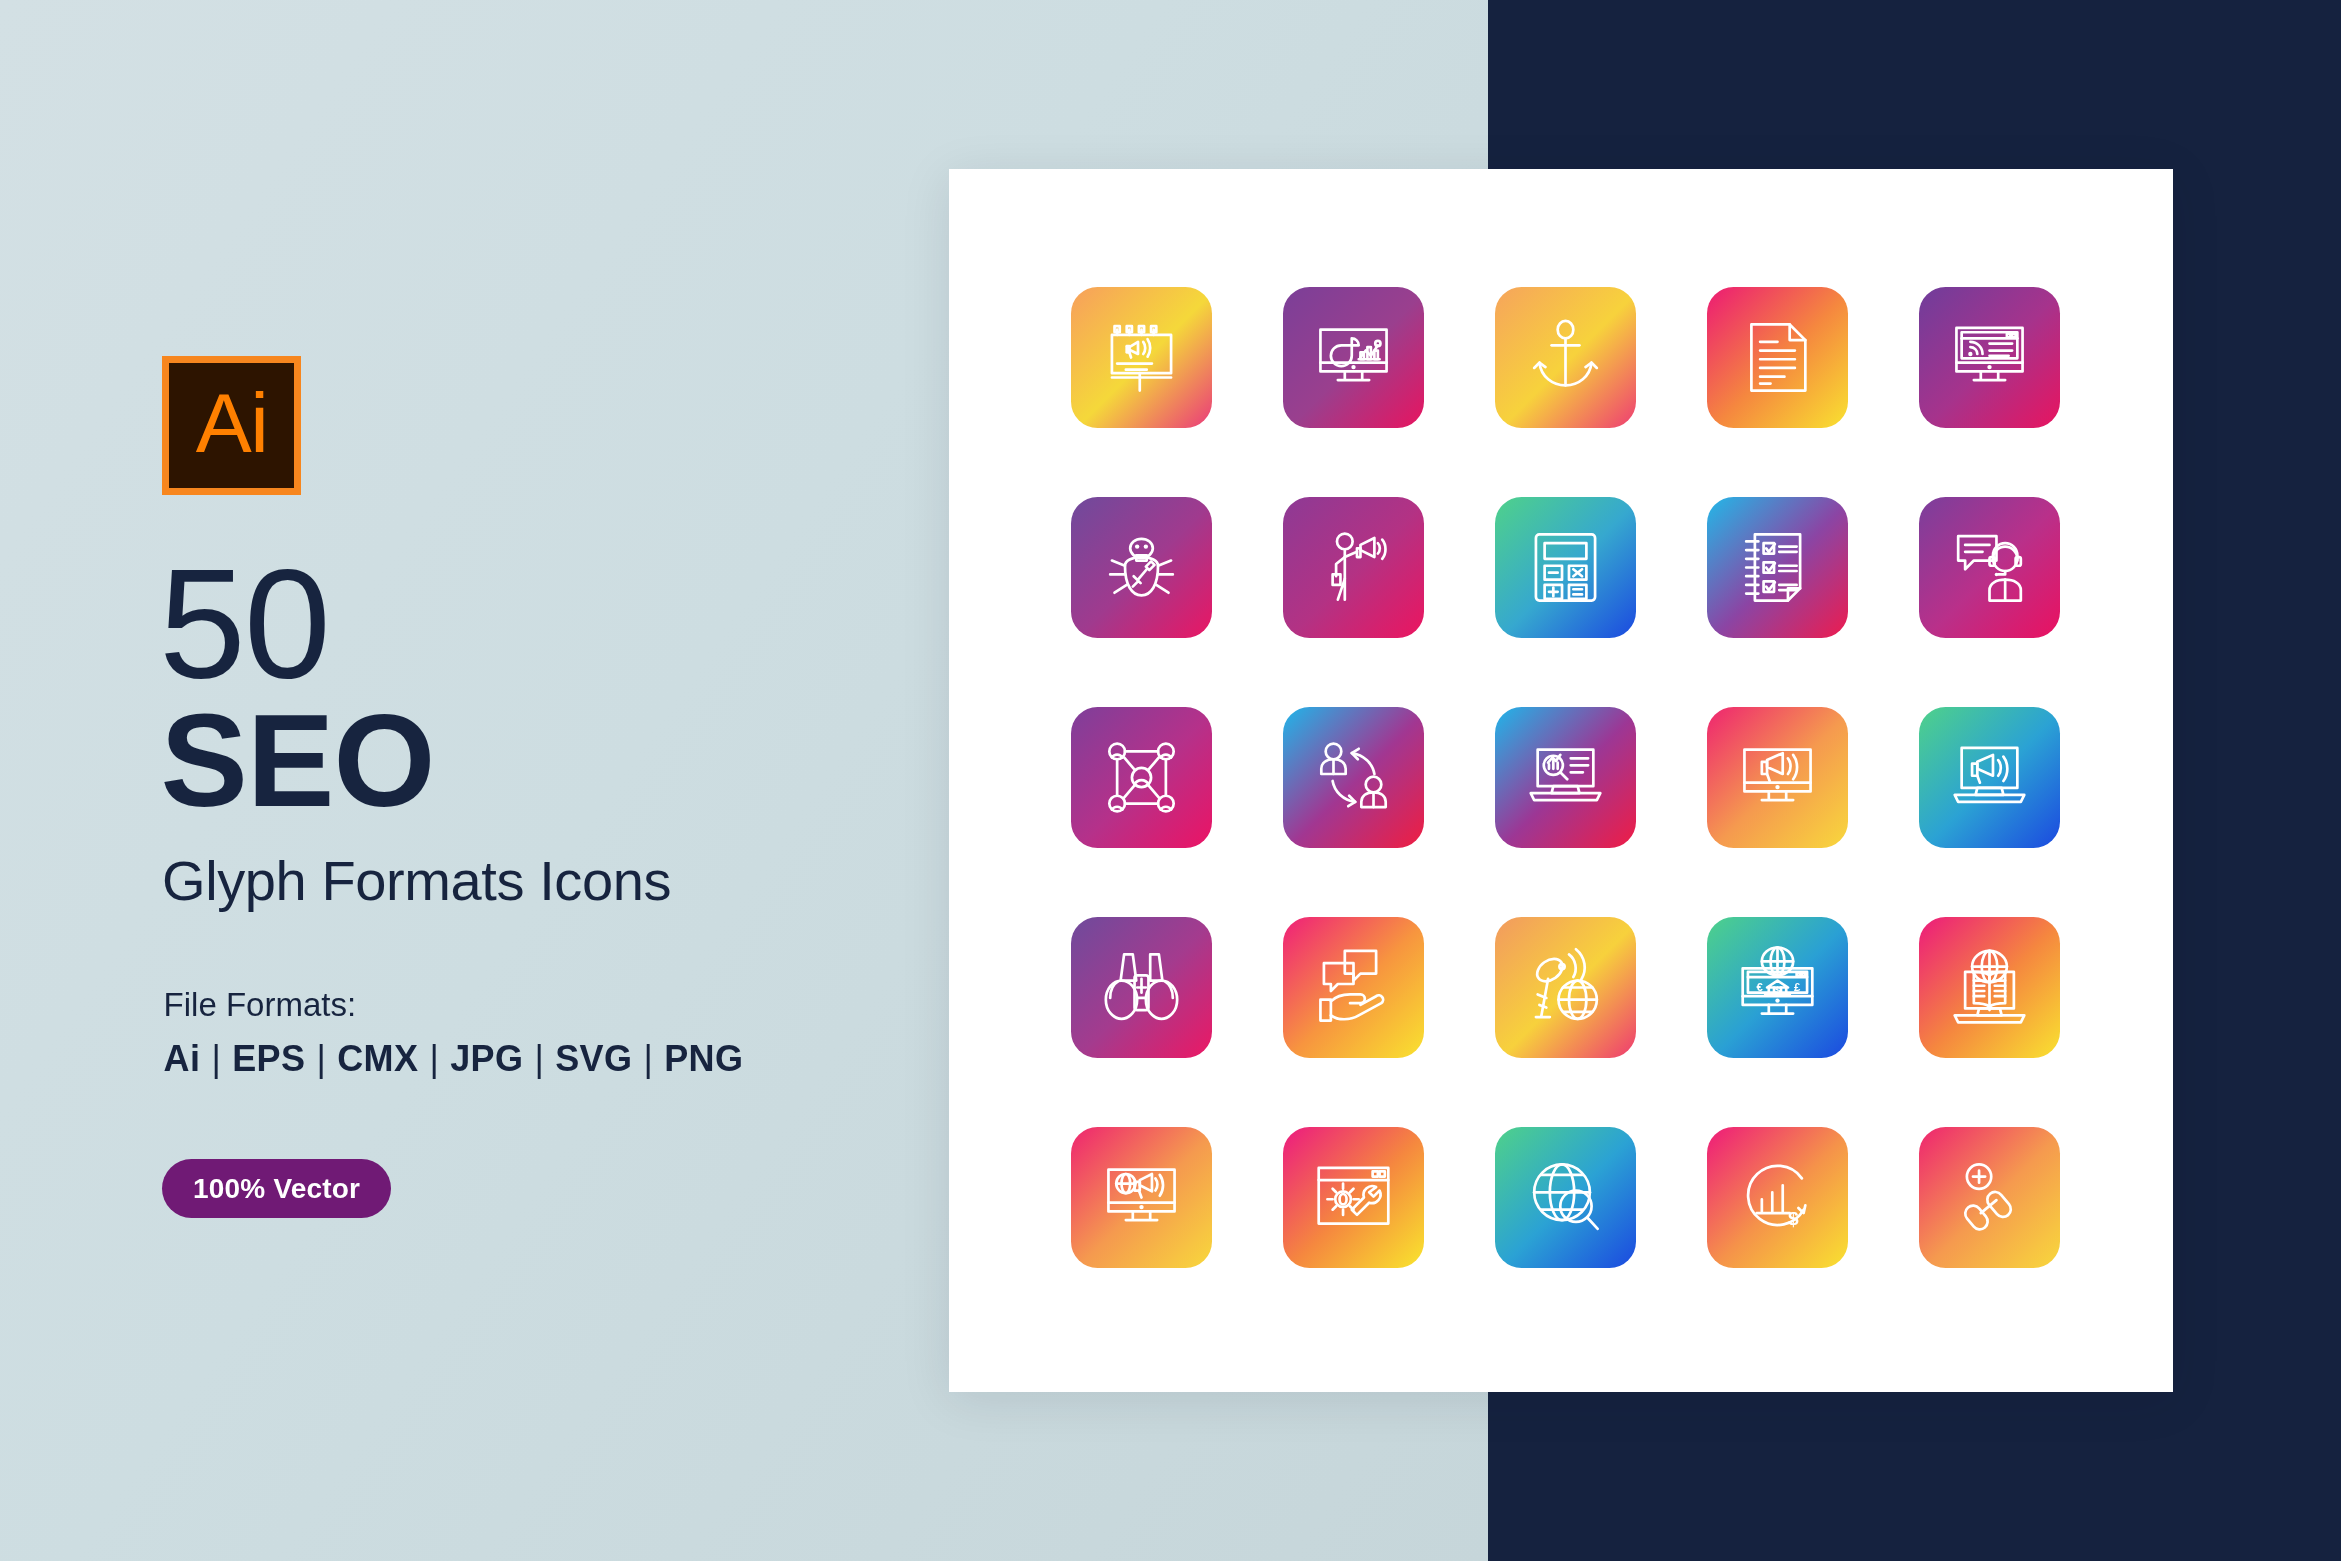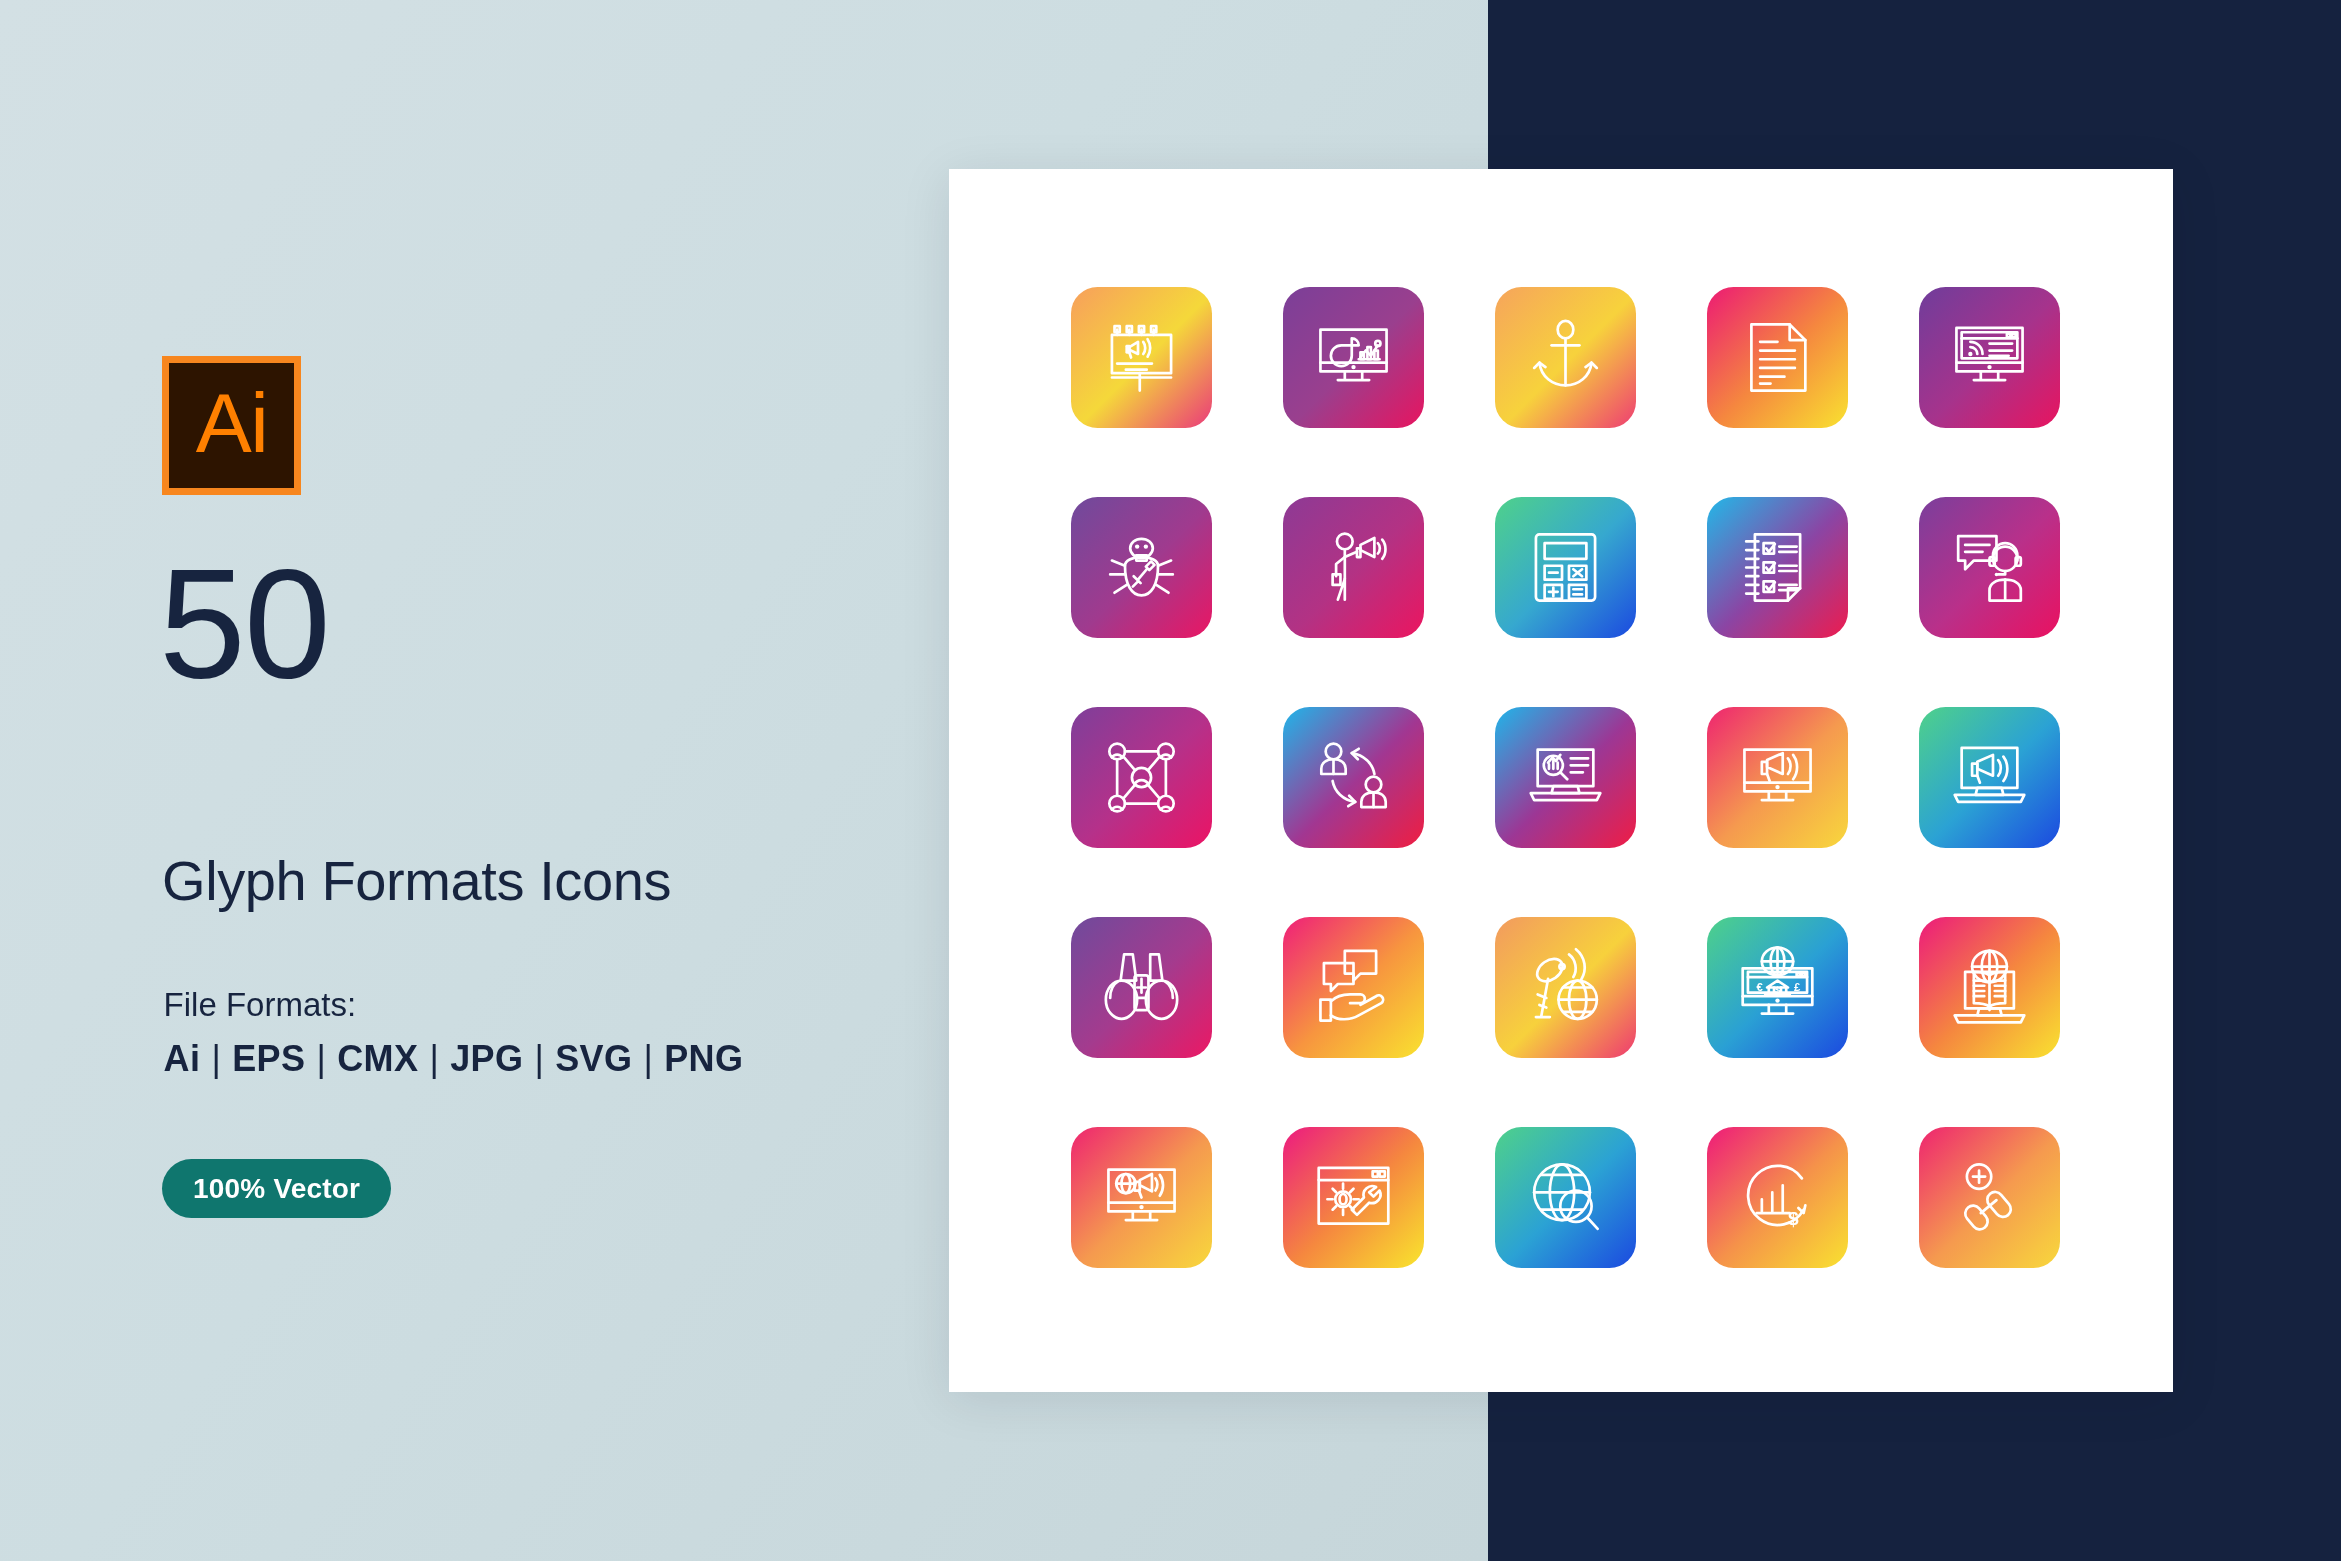--- a/index.html
+++ b/index.html
@@ -70,21 +70,21 @@
   .formats-list {
     position:absolute; left:1.6px; top:1041px;
     font-size:36px; font-weight:700; line-height:1;
     color:#17243f; letter-spacing:0.4px;
     display:flex; align-items:center; gap:0px;
   }
   .formats-list .sep { font-weight:400; padding:0 11px; }
   .vector-badge {
     position:absolute; left:0px; top:1159px;
     height:59px; padding:0 31px;
-    background:#0f766e; color:#ffffff;
+    background:#701a75; color:#ffffff;
     border-radius:31px;
     display:flex; align-items:center; justify-content:center;
     font-size:28px; font-weight:700; letter-spacing:0.2px;
   }
 
   
   .grid {
     position:absolute; left:1071px; top:287px;
     display:grid;
     grid-template-columns:repeat(5, 141px);
@@ -111,20 +111,21 @@
 
   <div class="card"></div>
 
   <div class="left-pane">
 
     <div class="ai-logo">
       <span class="ai-text">Ai</span>
     </div>
 
     <div class="count">50</div>
+    <div class="title">SEO</div>
     <div class="subtitle">Glyph Formats Icons</div>
 
     <div class="formats-label">File Formats:</div>
     <div class="formats-list">
         <span>Ai</span>
         <span class="sep">|</span>
         <span>EPS</span>
         <span class="sep">|</span>
         <span>CMX</span>
         <span class="sep">|</span>

